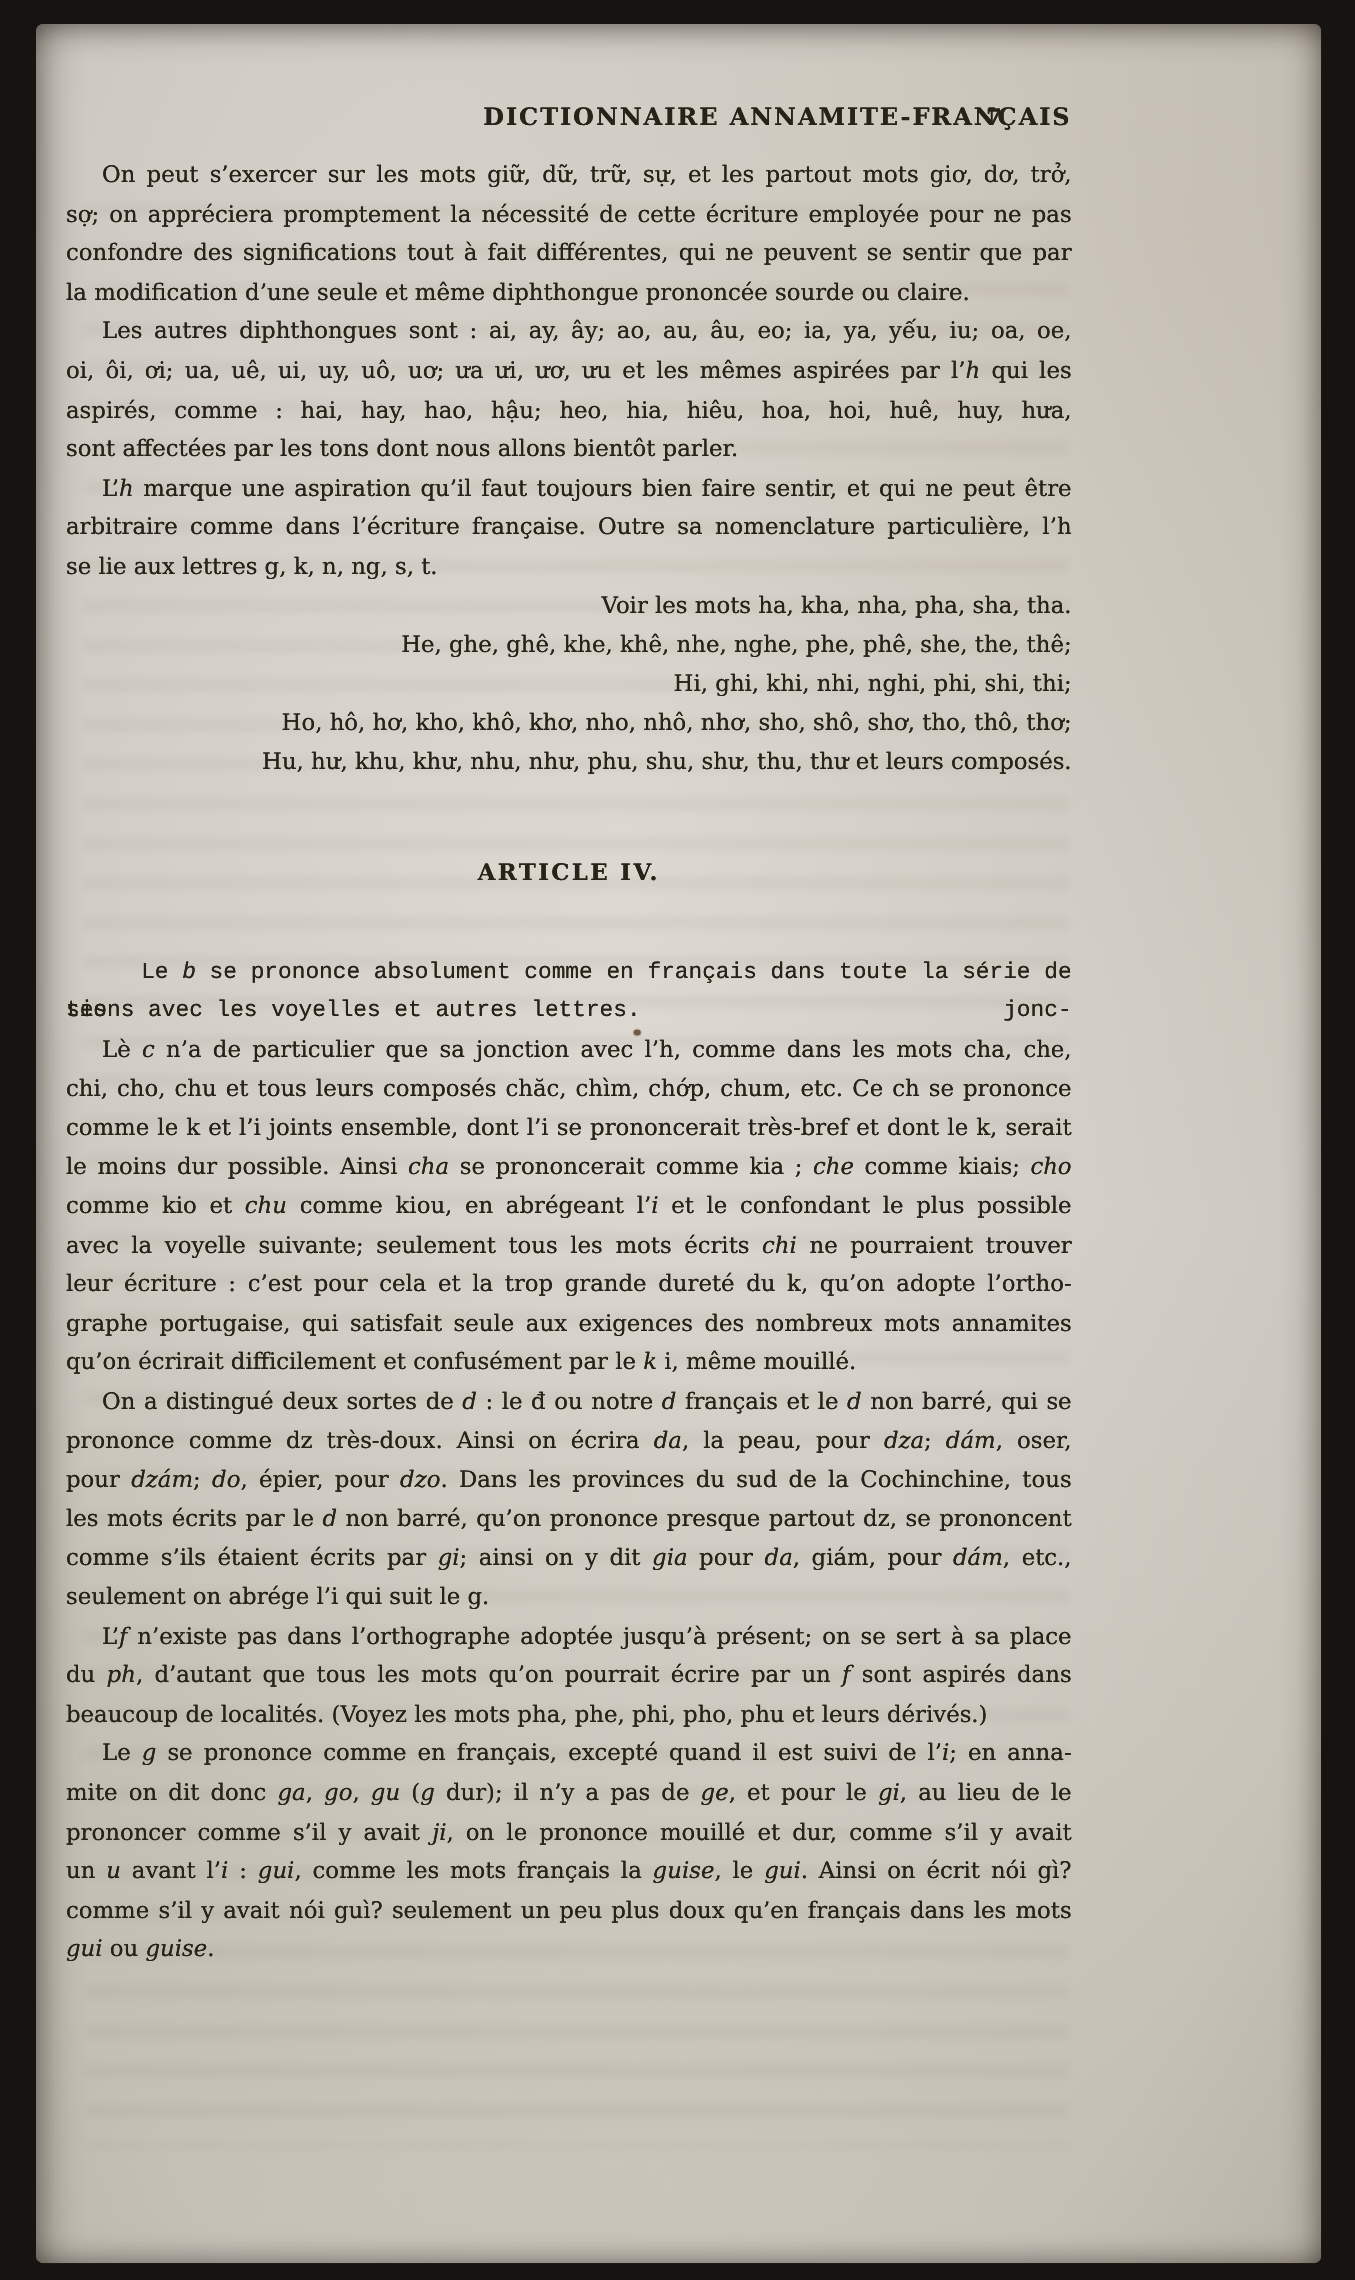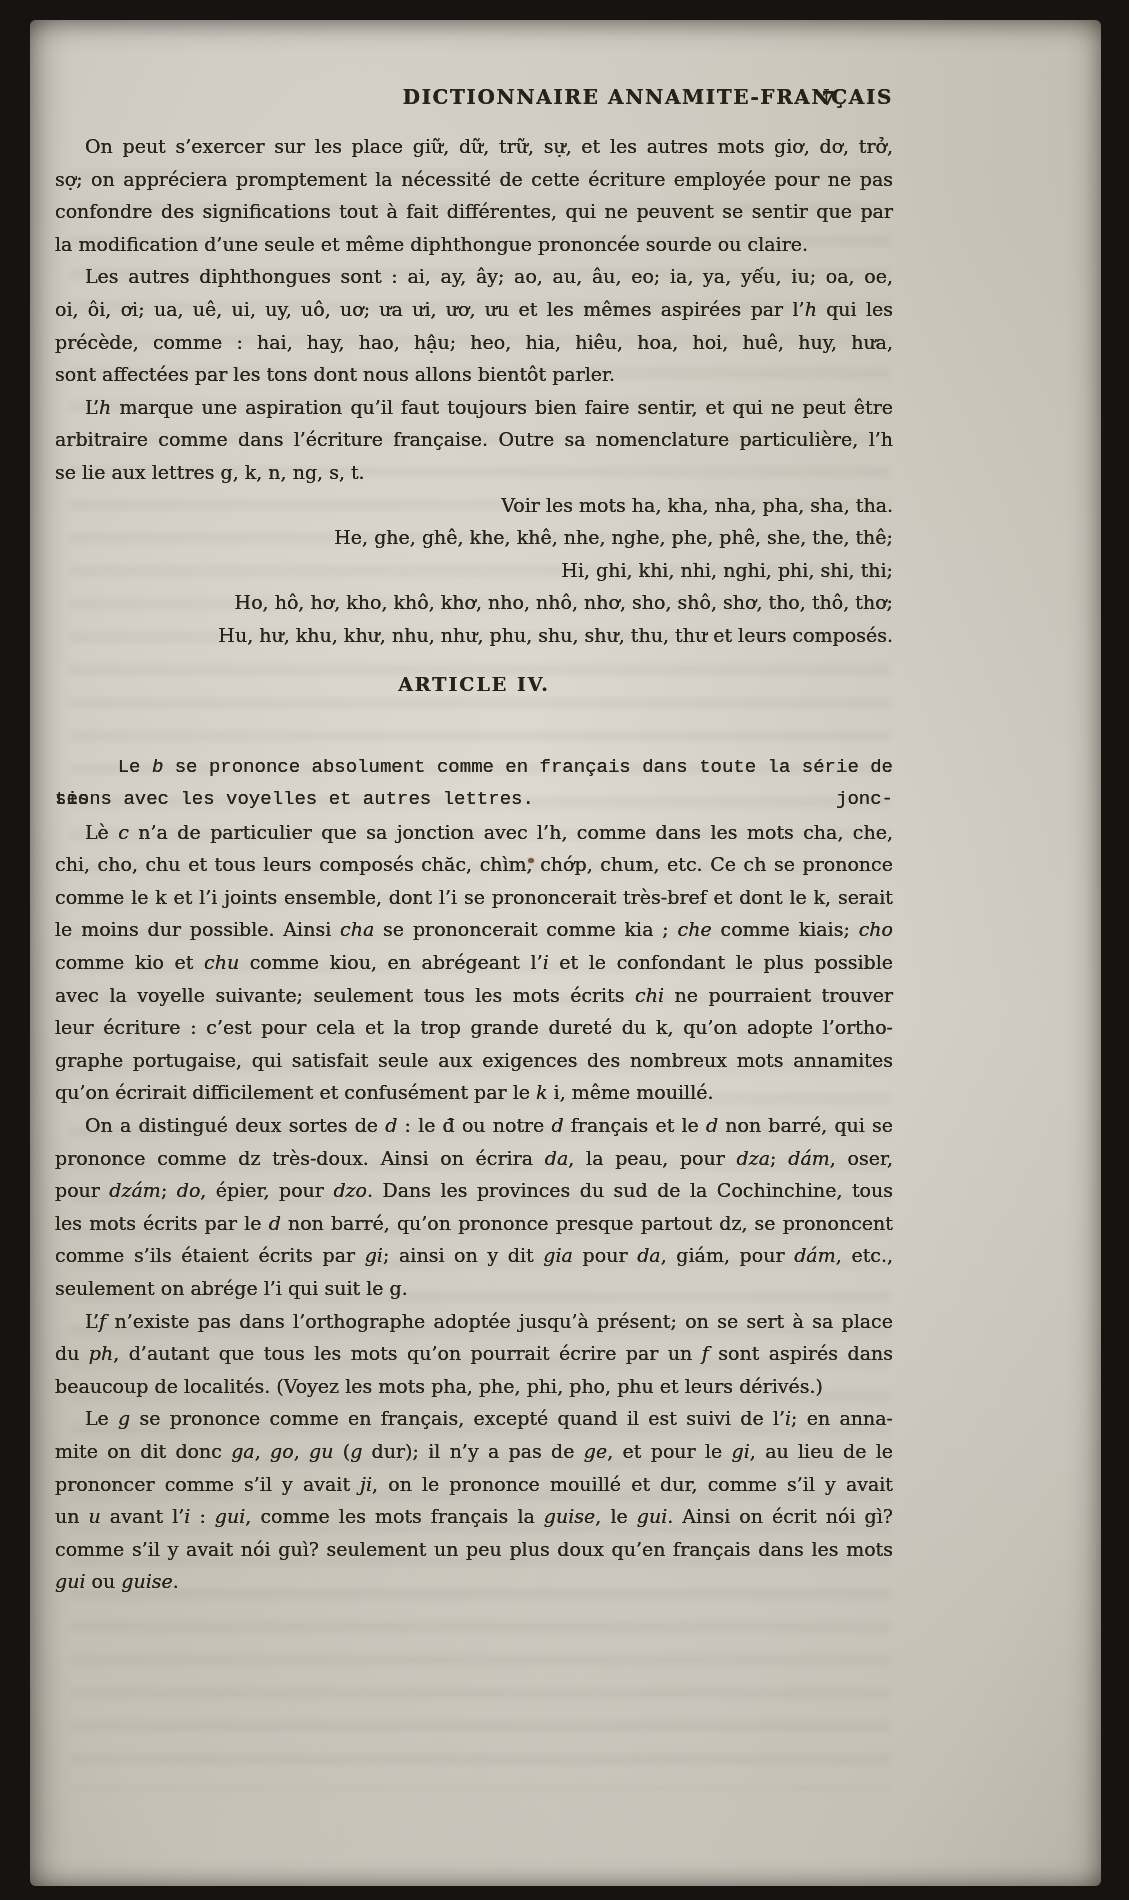--- a/index.html
+++ b/index.html
@@ -55,21 +55,21 @@
     white-space:nowrap;
     text-align:left;
   }
   .line.jl{
     white-space:normal;
     text-align:justify;
     text-align-last:justify;
   }
   .line.indent{text-indent:30px;text-align:right;}
   .article-heading{
-    margin-top:17px;height:30px;line-height:30px;
+    margin-top:60px;height:30px;line-height:30px;
     text-align:center;font-size:19px;font-weight:bold;letter-spacing:2px;
     text-shadow:0 0 .5px currentColor;
   }
   .article-subtitle{
     margin-top:30px;height:30px;line-height:30px;
     text-align:center;font-style:italic;font-size:20px;
     text-shadow:0 0 .4px currentColor;
   }
   .para.first-after-heading{margin-top:52px;font-family:Liberation Mono, monospace;}
   .speck{
@@ -95,29 +95,29 @@
 <div class="paper">
   <div class="bleed"></div>
   <div class="speck"></div>
   <div class="content">
     <div class="page-header">
       <span class="page-title">DICTIONNAIRE ANNAMITE-FRANÇAIS</span>
       <span class="page-number">7</span>
     </div>
     <div class="page-text" id="page-text">
         <div class="para">
-          <div class="line indent jl">On peut s’exercer sur les place giữ, dữ, trữ, sự, et les autres mots giơ, dơ, trở,</div>
+          <div class="line indent jl">On peut s’exercer sur les mots giữ, dữ, trữ, sự, et les partout mots giơ, dơ, trở,</div>
           <div class="line jl">sợ; on appréciera promptement la nécessité de cette écriture employée pour ne pas</div>
           <div class="line jl">confondre des significations tout à fait différentes, qui ne peuvent se sentir que par</div>
           <div class="line">la modification d’une seule et même diphthongue prononcée sourde ou claire.</div>
         </div>
         <div class="para">
           <div class="line indent jl">Les autres diphthongues sont : ai, ay, ây; ao, au, âu, eo; ia, ya, yếu, iu; oa, oe,</div>
           <div class="line jl">oi, ôi, ơi; ua, uê, ui, uy, uô, uơ; ưa ưi, ươ, ưu et les mêmes aspirées par l’<i>h</i> qui les</div>
-          <div class="line jl">précède, comme : hai, hay, hao, hậu; heo, hia, hiêu, hoa, hoi, huê, huy, hưa,</div>
+          <div class="line jl">aspirés, comme : hai, hay, hao, hậu; heo, hia, hiêu, hoa, hoi, huê, huy, hưa,</div>
           <div class="line">sont affectées par les tons dont nous allons bientôt parler.</div>
         </div>
         <div class="para">
           <div class="line indent jl">L’<i>h</i> marque une aspiration qu’il faut toujours bien faire sentir, et qui ne peut être</div>
           <div class="line jl">arbitraire comme dans l’écriture française. Outre sa nomenclature particulière, l’h</div>
           <div class="line">se lie aux lettres g, k, n, ng, s, t.</div>
         </div>
         <div class="para">
           <div class="line indent">Voir les mots ha, kha, nha, pha, sha, tha.</div>
           <div class="line indent">He, ghe, ghê, khe, khê, nhe, nghe, phe, phê, she, the, thê;</div>

